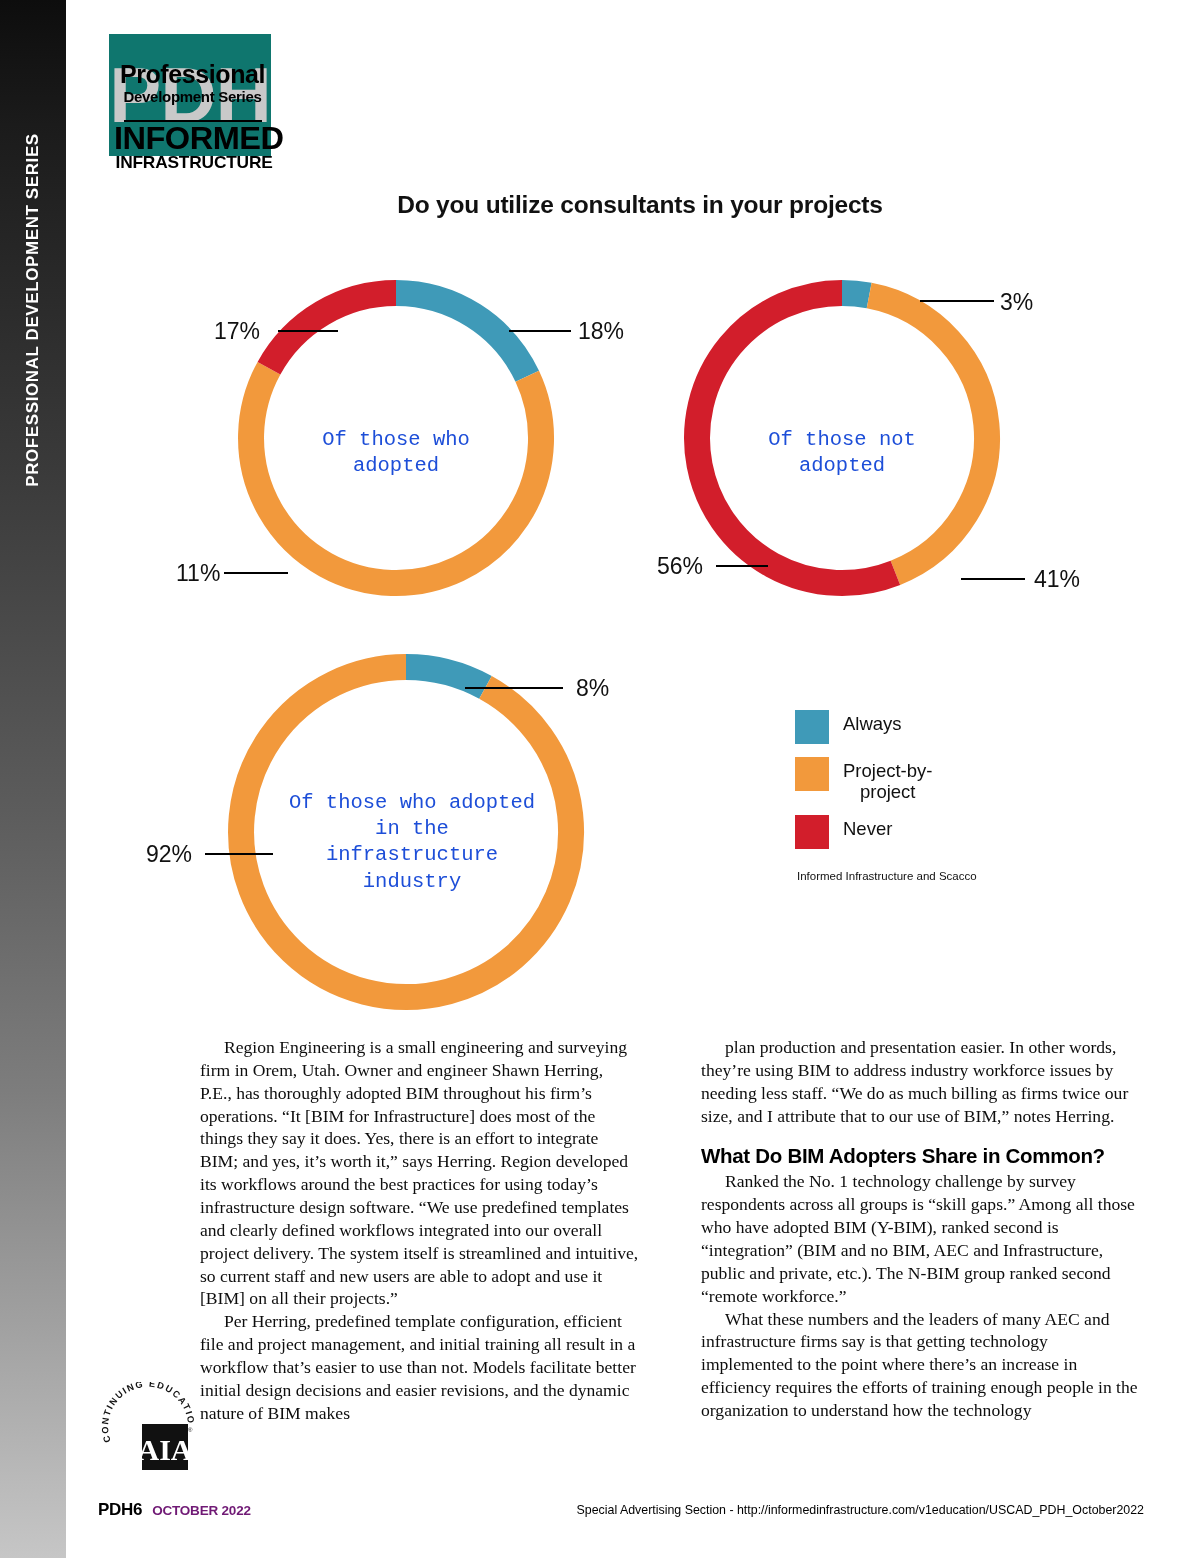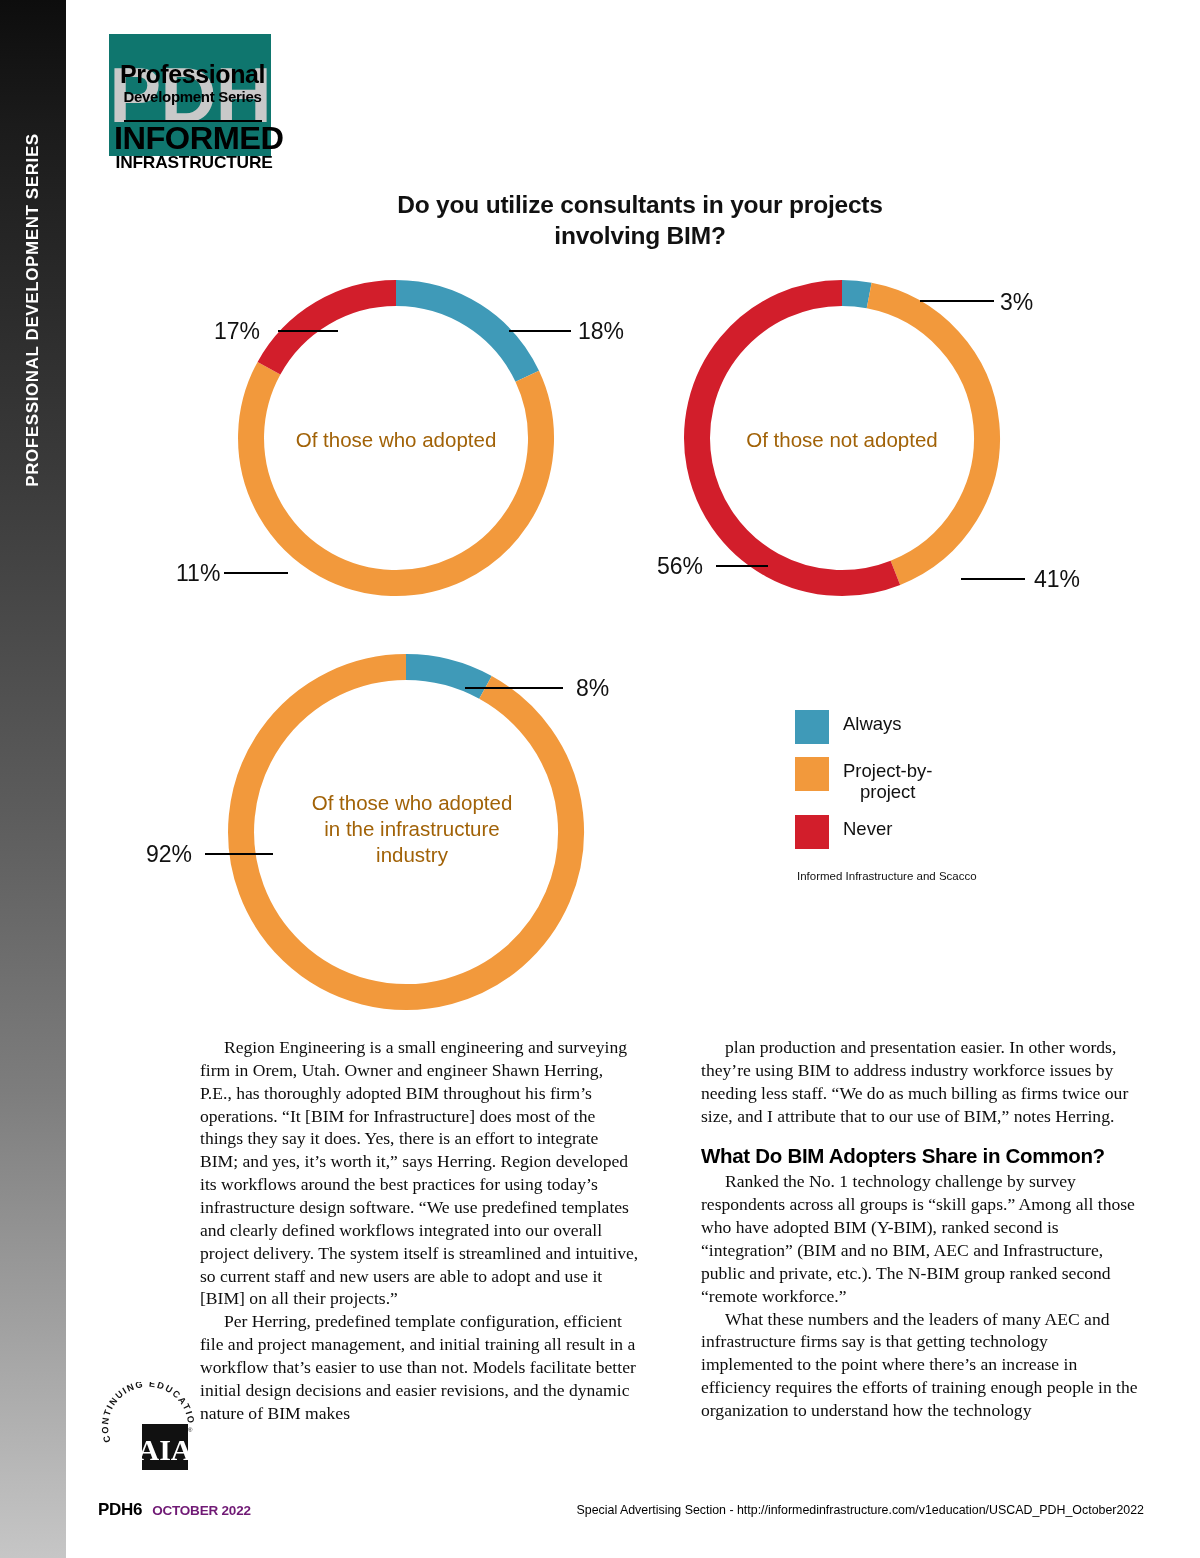--- a/index.html
+++ b/index.html
@@ -140,23 +140,23 @@
   }
   .donut {
     position: absolute;
   }
   .donut svg { display: block; overflow: visible; }
 
   .center-label {
     position: absolute;
     text-align: center;
     font-size: 20.5px;
-    color: #a16207;
+    color: #1d4ed8;
     line-height: 1.28;
-    font-family: Liberation Sans, sans-serif;
+    font-family: Liberation Mono, monospace;
   }
   .pct {
     position: absolute;
     font-size: 23px;
     color: #111;
     white-space: nowrap;
     font-family: "Liberation Sans", sans-serif;
   }
 
   
@@ -285,21 +285,20 @@
     <div><span class="logo-l2">Development Series</span></div>
     <div class="logo-l3">INFORMED</div>
     <div class="logo-l4">INFRASTRUCTURE</div>
   </div>
 </div>
 
 <div class="figure">
 
   <div class="fig-title">
     <div>Do you utilize consultants in your projects</div>
-    <div>involving BIM?</div>
   </div>
 
   <div class="donut" style="left:116px; top:88px;">
     <svg width="320" height="320" viewBox="0 0 320 320">
       <g transform="translate(160,160)">
 
         <path fill="none" stroke="#3f9ab8" stroke-width="26" d="M 0,-145 A 145,145 0 0 1 131.24,-61.68"></path>
 
         <path fill="none" stroke="#f2993c" stroke-width="26" d="M 131.24,-61.68 A 145,145 0 1 1 -127.02,-69.85"></path>
 

